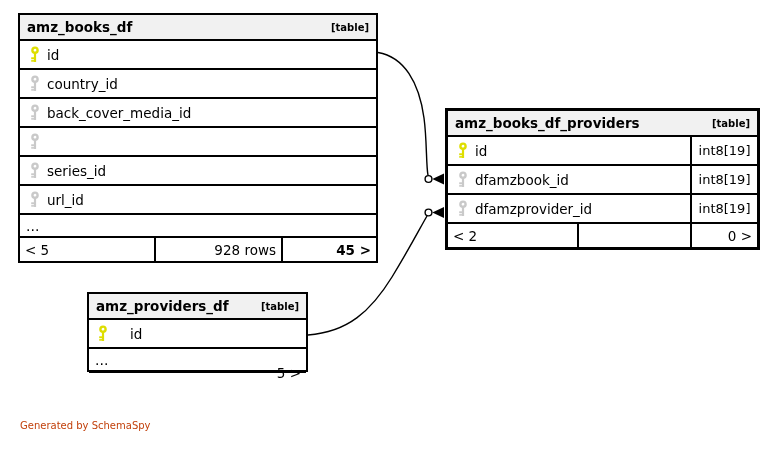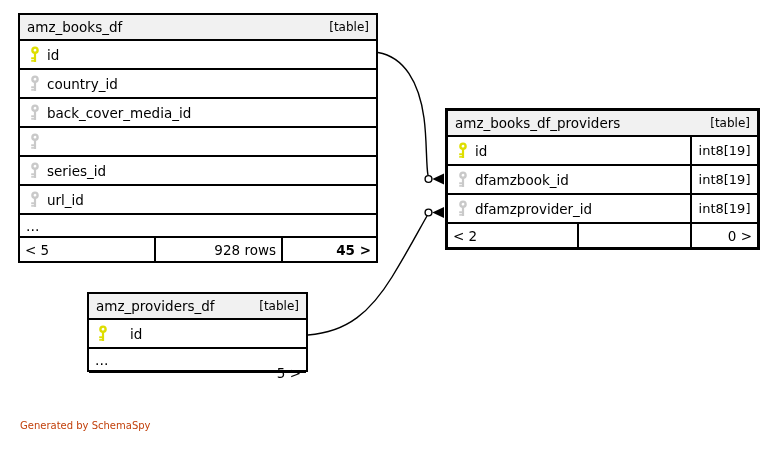--- a/index.html
+++ b/index.html
@@ -15,22 +15,22 @@
     position:absolute;box-sizing:border-box;background:#fff;
     border:2px solid #000;display:flex;flex-direction:column;
   }
   .tbl.highlight{border-width:3px;}
 
   .hdr{
     display:flex;justify-content:space-between;align-items:center;
     background:#f1f1f1;border-bottom:2px solid #000;
     padding:0 7px;box-sizing:border-box;height:26px;flex:0 0 auto;
   }
-  .hdr .tname{font-weight:normal;font-size:13.5px;white-space:nowrap;}
-  .hdr .tag{font-weight:normal;font-size:12px;margin-left:8px;white-space:nowrap;}
+  .hdr .tname{font-weight:bold;font-size:13.5px;white-space:nowrap;}
+  .hdr .tag{font-weight:bold;font-size:10px;margin-left:8px;white-space:nowrap;}
 
   .col-row{
     display:flex;align-items:stretch;border-bottom:2px solid #000;
     box-sizing:border-box;height:29px;flex:0 0 auto;font-size:13.5px;
   }
   .name-cell{flex:1;display:flex;align-items:center;gap:7px;padding-left:10px;min-width:0;}
   .name-cell.extra-indent{gap:22px;padding-left:9px;}
   .type-cell{
     width:67px;flex:0 0 auto;border-left:2px solid #000;
     display:flex;align-items:center;justify-content:center;

